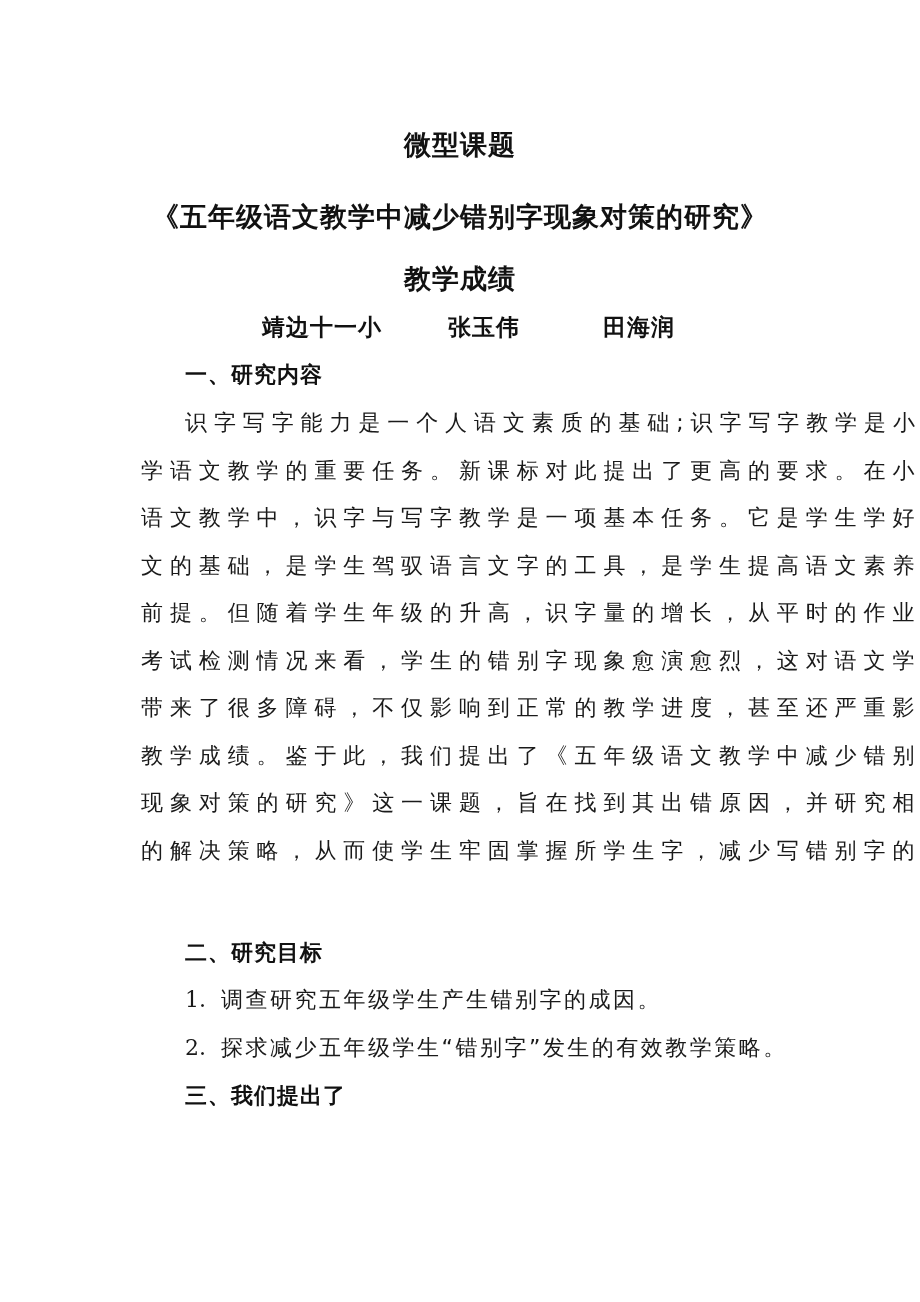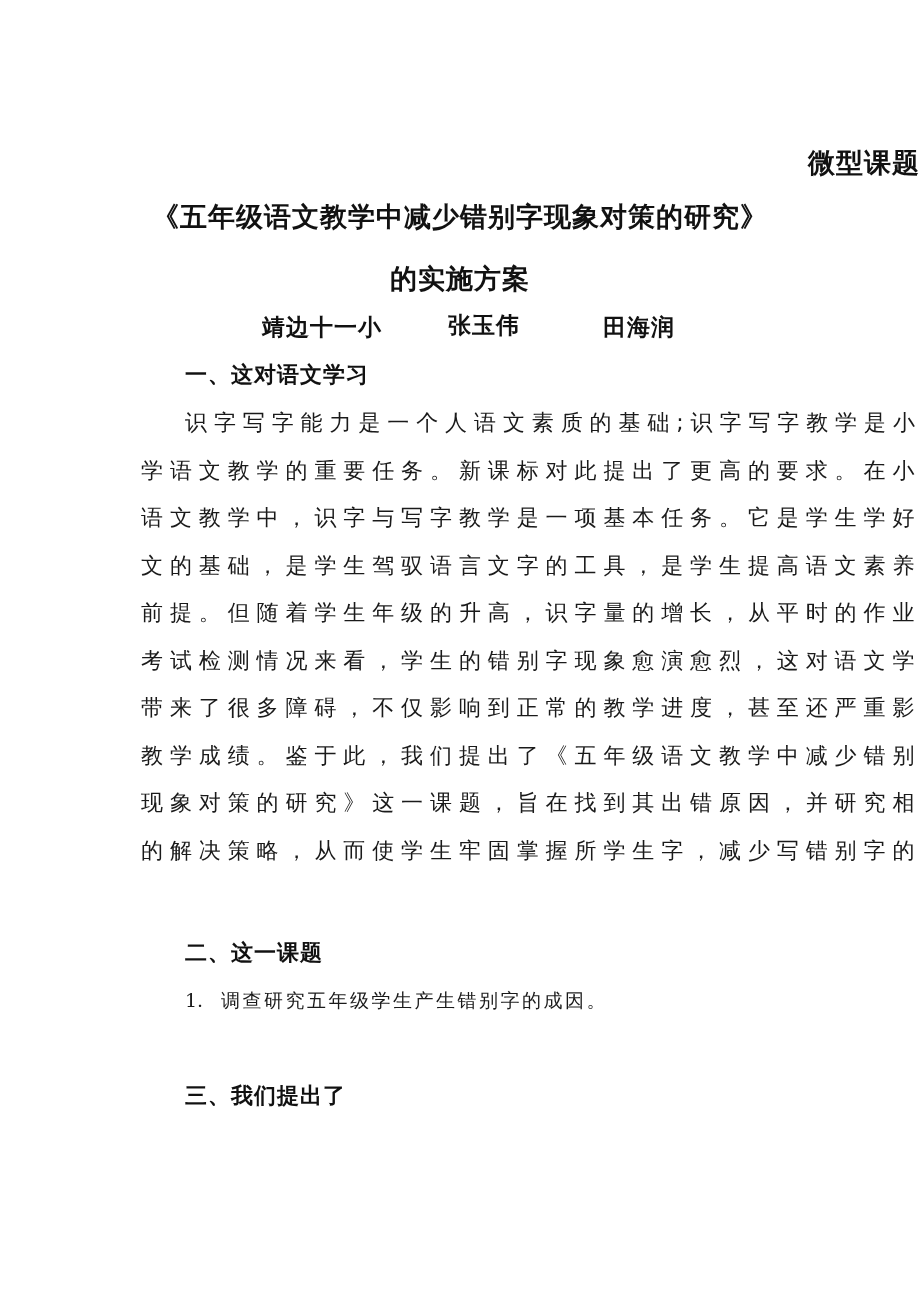--- a/index.html
+++ b/index.html
@@ -26,21 +26,21 @@
       left: 0;
       width: 920px;
       text-align: center;
       font-family: "DejaVu Sans", "Liberation Sans", sans-serif;
       font-weight: bold;
       font-size: 27px;
       line-height: 34px;
       white-space: nowrap;
       color: #111;
     }
-    .t1 { top: 146px; letter-spacing: 1px; text-align: right; }
+    .t1 { top: 128px; letter-spacing: 1px; }
     .t2 { top: 200px; letter-spacing: 1px; }
     .t3 { top: 262px; letter-spacing: 1px; }
 
     .authors {
       position: absolute;
       top: 310px;
       left: 0;
       width: 842px;
       height: 34px;
       font-family: "DejaVu Sans", "Liberation Sans", sans-serif;
@@ -48,21 +48,21 @@
       font-size: 23px;
       line-height: 34px;
       white-space: nowrap;
     }
     .authors span {
       position: absolute;
       top: 0;
       letter-spacing: 1px;
     }
     .a-school { left: 262px; }
-    .a-name1 { left: 448px; font-family: Liberation Mono, monospace; }
+    .a-name1 { left: 448px; }
     .a-name2 { left: 585px; margin-left: 18px; }
 
     .heading {
       position: absolute;
       left: 185px;
       font-family: "DejaVu Sans", "Liberation Sans", sans-serif;
       font-weight: bold;
       font-size: 22px;
       line-height: 32px;
       white-space: nowrap;
@@ -83,63 +83,66 @@
       letter-spacing: 6.9px;
       color: #1a1a1a;
       text-align: center;
     }
     .body-line.indent { left: 185px; width: 596px; }
 
     .list-item {
       position: absolute;
       left: 185px;
       font-family: "DejaVu Sans", "Liberation Sans", sans-serif;
-      font-size: 19px;
+      font-size: 22px;
       line-height: 32px;
       white-space: nowrap;
       letter-spacing: 2.5px;
       color: #1a1a1a;
     }
     .list-item .num {
       display: inline-block;
       width: 36px;
       letter-spacing: 0;
       font-family: "DejaVu Serif", "Liberation Serif", serif;
     }
   </style>
 </head>
 <body>
 
 <div class="page">
 
   <div class="title t1">微型课题</div>
   <div class="title t2">《五年级语文教学中减少错别字现象对策的研究》</div>
-  <div class="title t3">的实施方案</div>
+  <div class="title t3">教学成绩</div>
 
   <div class="authors">
     <span class="a-school">靖边十一小</span>
     <span class="a-name1">张玉伟</span>
     <span class="a-name2">田海润</span>
   </div>
 
-  <div class="heading h1">一、这对语文学习</div>
+  <div class="heading h1">一、研究内容</div>
 
   <div class="body-line indent" style="top:407px;">识字写字能力是一个人语文素质的基础;识字写字教学是小</div>
   <div class="body-line" style="top:455px;">学语文教学的重要任务。新课标对此提出了更高的要求。在小学</div>
   <div class="body-line" style="top:502px;">语文教学中，识字与写字教学是一项基本任务。它是学生学好语</div>
   <div class="body-line" style="top:550px;">文的基础，是学生驾驭语言文字的工具，是学生提高语文素养的</div>
   <div class="body-line" style="top:597px;">前提。但随着学生年级的升高，识字量的增长，从平时的作业及</div>
   <div class="body-line" style="top:645px;">考试检测情况来看，学生的错别字现象愈演愈烈，这对语文学习</div>
   <div class="body-line" style="top:692px;">带来了很多障碍，不仅影响到正常的教学进度，甚至还严重影响</div>
   <div class="body-line" style="top:740px;">教学成绩。鉴于此，我们提出了《五年级语文教学中减少错别字</div>
   <div class="body-line" style="top:787px;">现象对策的研究》这一课题，旨在找到其出错原因，并研究相应</div>
   <div class="body-line" style="top:835px;">的解决策略，从而使学生牢固掌握所学生字，减少写错别字的现</div>
 
-  <div class="heading h2">二、这一课题</div>
+  <div class="heading h2">二、研究目标</div>
 
   <div class="list-item" style="top:984px;">
     <span class="num">1.</span><span>调查研究五年级学生产生错别字的成因。</span>
+  </div>
+  <div class="list-item" style="top:1032px;">
+    <span class="num">2.</span><span>探求减少五年级学生“错别字”发生的有效教学策略。</span>
   </div>
 
   <div class="heading h3">三、我们提出了</div>
 
 
 </div>
 
 </body></html>

